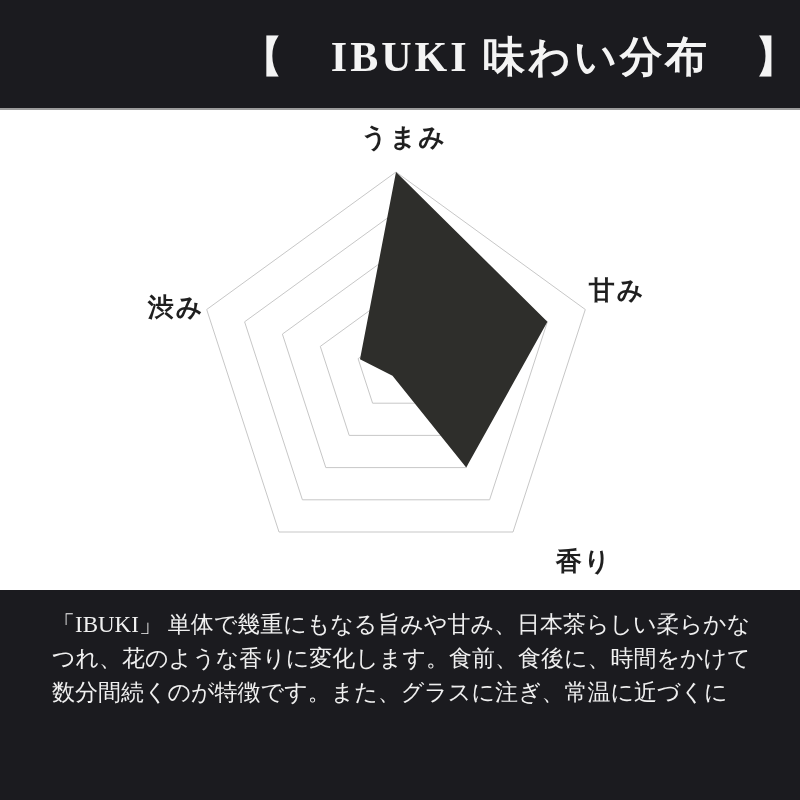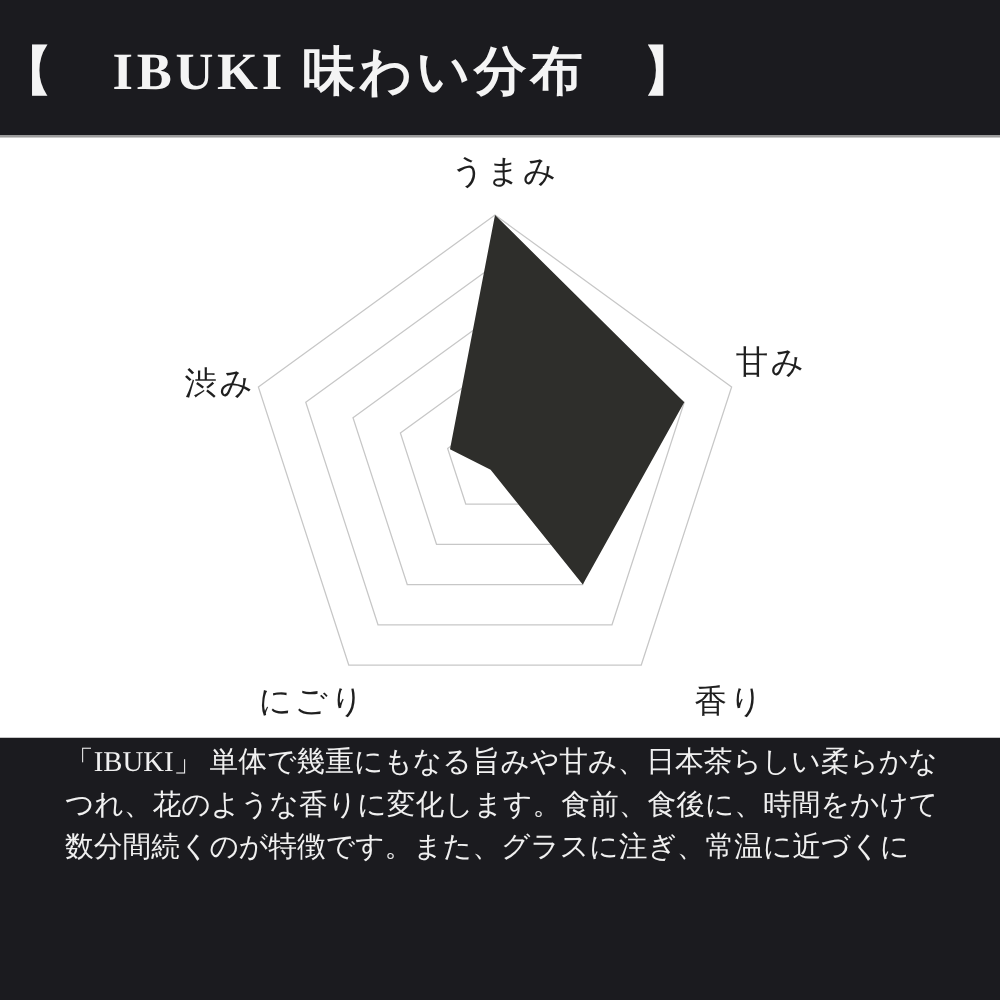--- a/index.html
+++ b/index.html
@@ -12,21 +12,21 @@
     background: #ffffff;
     font-family: "Liberation Serif", "DejaVu Serif", serif;
   }
   
   .banner-top {
     height: 108px;
     background: #1b1b1f;
     border-bottom: 2px solid #9b9b9b;
     display: flex;
     align-items: center;
-    justify-content: flex-start;
+    justify-content: flex-end;
   }
   .banner-top h1 {
     margin: 0;
     padding-top: 6px;
     font-size: 42px;
     font-weight: 600;
     letter-spacing: 3px;
     color: #f4f4f4;
     white-space: nowrap;
   }
@@ -35,31 +35,31 @@
     position: relative;
     width: 800px;
     height: 480px;
     background: #ffffff;
   }
   .chart-area svg { position: absolute; left: 0; top: 0; }
   .axis-label {
     position: absolute;
     transform: translate(-50%, -50%);
     font-size: 26px;
-    font-weight: 400;
+    font-weight: 700;
     letter-spacing: 2px;
     color: #1f1f1f;
     white-space: nowrap;
   }
   
   .banner-bottom {
     height: 210px;
     background: #1b1b1f;
     box-sizing: border-box;
-    padding: 3px 40px 0 52px;
+    padding: 18px 40px 0 52px;
   }
   .banner-bottom .line {
     font-size: 23px;
     line-height: 34px;
     color: #f0f0f0;
     white-space: nowrap;
   }
 </style>
 </head>
 <body>
@@ -76,21 +76,20 @@
         <polygon points="396.0,181.4 471.7,236.4 442.8,325.4 349.2,325.4 320.3,236.4" fill="none" stroke="#c7c7c7" stroke-width="1"></polygon>
         <polygon points="396.0,141.6 509.6,224.1 466.2,357.6 325.8,357.6 282.4,224.1" fill="none" stroke="#c7c7c7" stroke-width="1"></polygon>
         <polygon points="396.0,101.8 547.4,211.8 489.6,389.8 302.4,389.8 244.6,211.8" fill="none" stroke="#c7c7c7" stroke-width="1"></polygon>
         <polygon points="396.0,62.0 585.3,199.5 513.0,422.0 279.0,422.0 206.7,199.5" fill="none" stroke="#c7c7c7" stroke-width="1"></polygon>
         <polygon points="396.0,62.0 547.4,211.8 466.2,357.6 392.5,265.8 360.0,249.3" fill="#2e2e2b"></polygon>
       </svg>
 
   <div class="axis-label" style="left: 404px; top: 27px;">うまみ</div>
       <div class="axis-label" style="left: 617px; top: 180px;">甘み</div>
       <div class="axis-label" style="left: 542px; top: 451px; margin-left: 42px;">香り</div>
-      <div class="axis-label" style="left: 250px; top: 451px;">にごり</div>
       <div class="axis-label" style="left: 176px; top: 197px;">渋み</div>
     </main>
 
   <footer class="banner-bottom">
     <div class="line">「IBUKI」 単体で幾重にもなる旨みや甘み、日本茶らしい柔らかな</div>
     <div class="line">つれ、花のような香りに変化します。食前、食後に、時間をかけて</div>
     <div class="line">数分間続くのが特徴です。また、グラスに注ぎ、常温に近づくに</div>
   </footer>
 
 </div>

